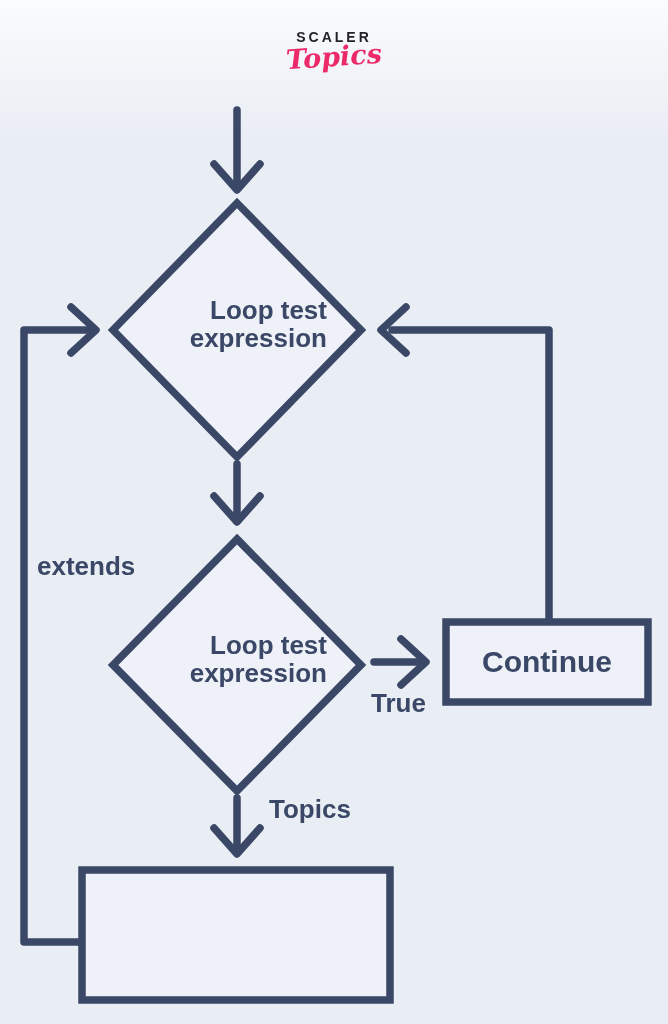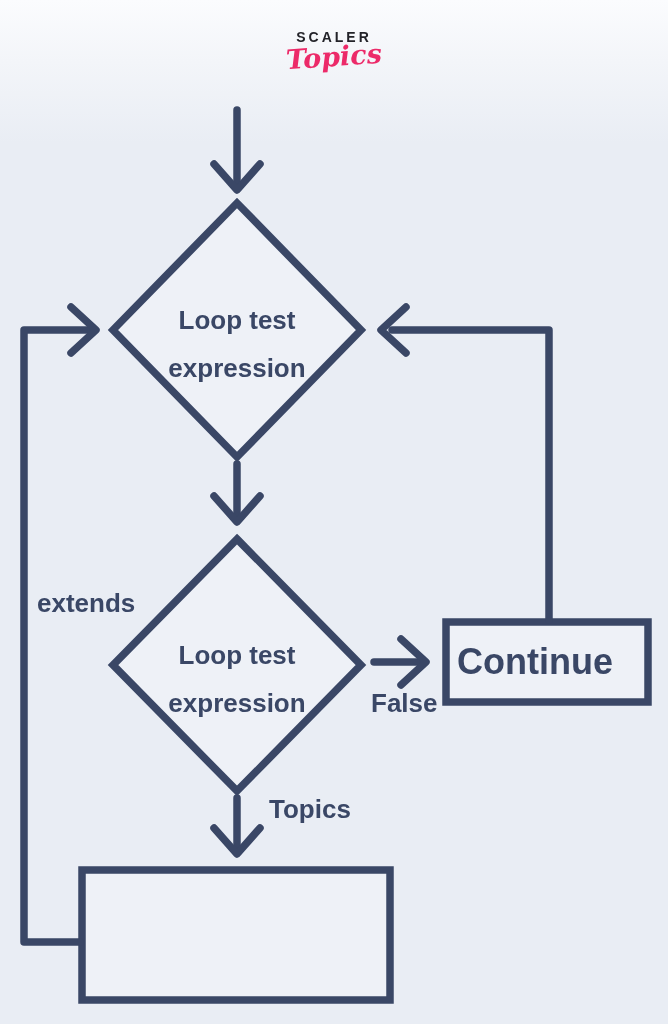--- a/index.html
+++ b/index.html
@@ -64,36 +64,36 @@
 
   
   .flow-label {
     position: absolute;
     color: #3a4766;
     font-weight: bold;
     z-index: 2;
   }
   .diamond-label {
     width: 180px;
-    text-align: center;
+    text-align: right;
     font-size: 26px;
-    line-height: 48px;
+    line-height: 28px;
   }
   .box-label {
     display: flex;
     align-items: center;
     justify-content: center;
     text-align: center;
   }
-  .label-continue { left: 434px; top: 622px; width: 202px; height: 80px; font-size: 36px; }
+  .label-continue { left: 446px; top: 622px; width: 202px; height: 80px; font-size: 30px; }
   .label-execute  { left: 82px;  top: 870px; width: 308px; height: 130px; font-size: 24px; line-height: 31px; }
   .label-execute .inner { width: 290px; }
   .label-d1 { left: 147px; top: 296px; }
   .label-d2 { left: 147px; top: 631px; }
-  .label-extends { left: 37px;  top: 551px; font-size: 26px; margin-top: 37px; }
+  .label-extends { left: 37px;  top: 551px; font-size: 26px; }
   .label-true    { left: 371px; top: 688px; font-size: 26px; }
   .label-false   { left: 269px; top: 794px; font-size: 26px; }
 </style>
 </head>
 <body>
 
 <div class="canvas">
 
   <div class="logo">
     <div class="logo-scaler">SCALER</div>
@@ -145,17 +145,17 @@
 
   <div class="flow-label diamond-label label-d2">Loop test expression</div>
 
   <div class="flow-label box-label label-continue">
     <span>Continue</span>
   </div>
 
 
   <div class="flow-label label-extends">extends</div>
 
-  <div class="flow-label label-true">False</div>
+  <div class="flow-label label-true">True</div>
 
   <div class="flow-label label-false">Topics</div>
 
 </div>
 
 </body></html>

